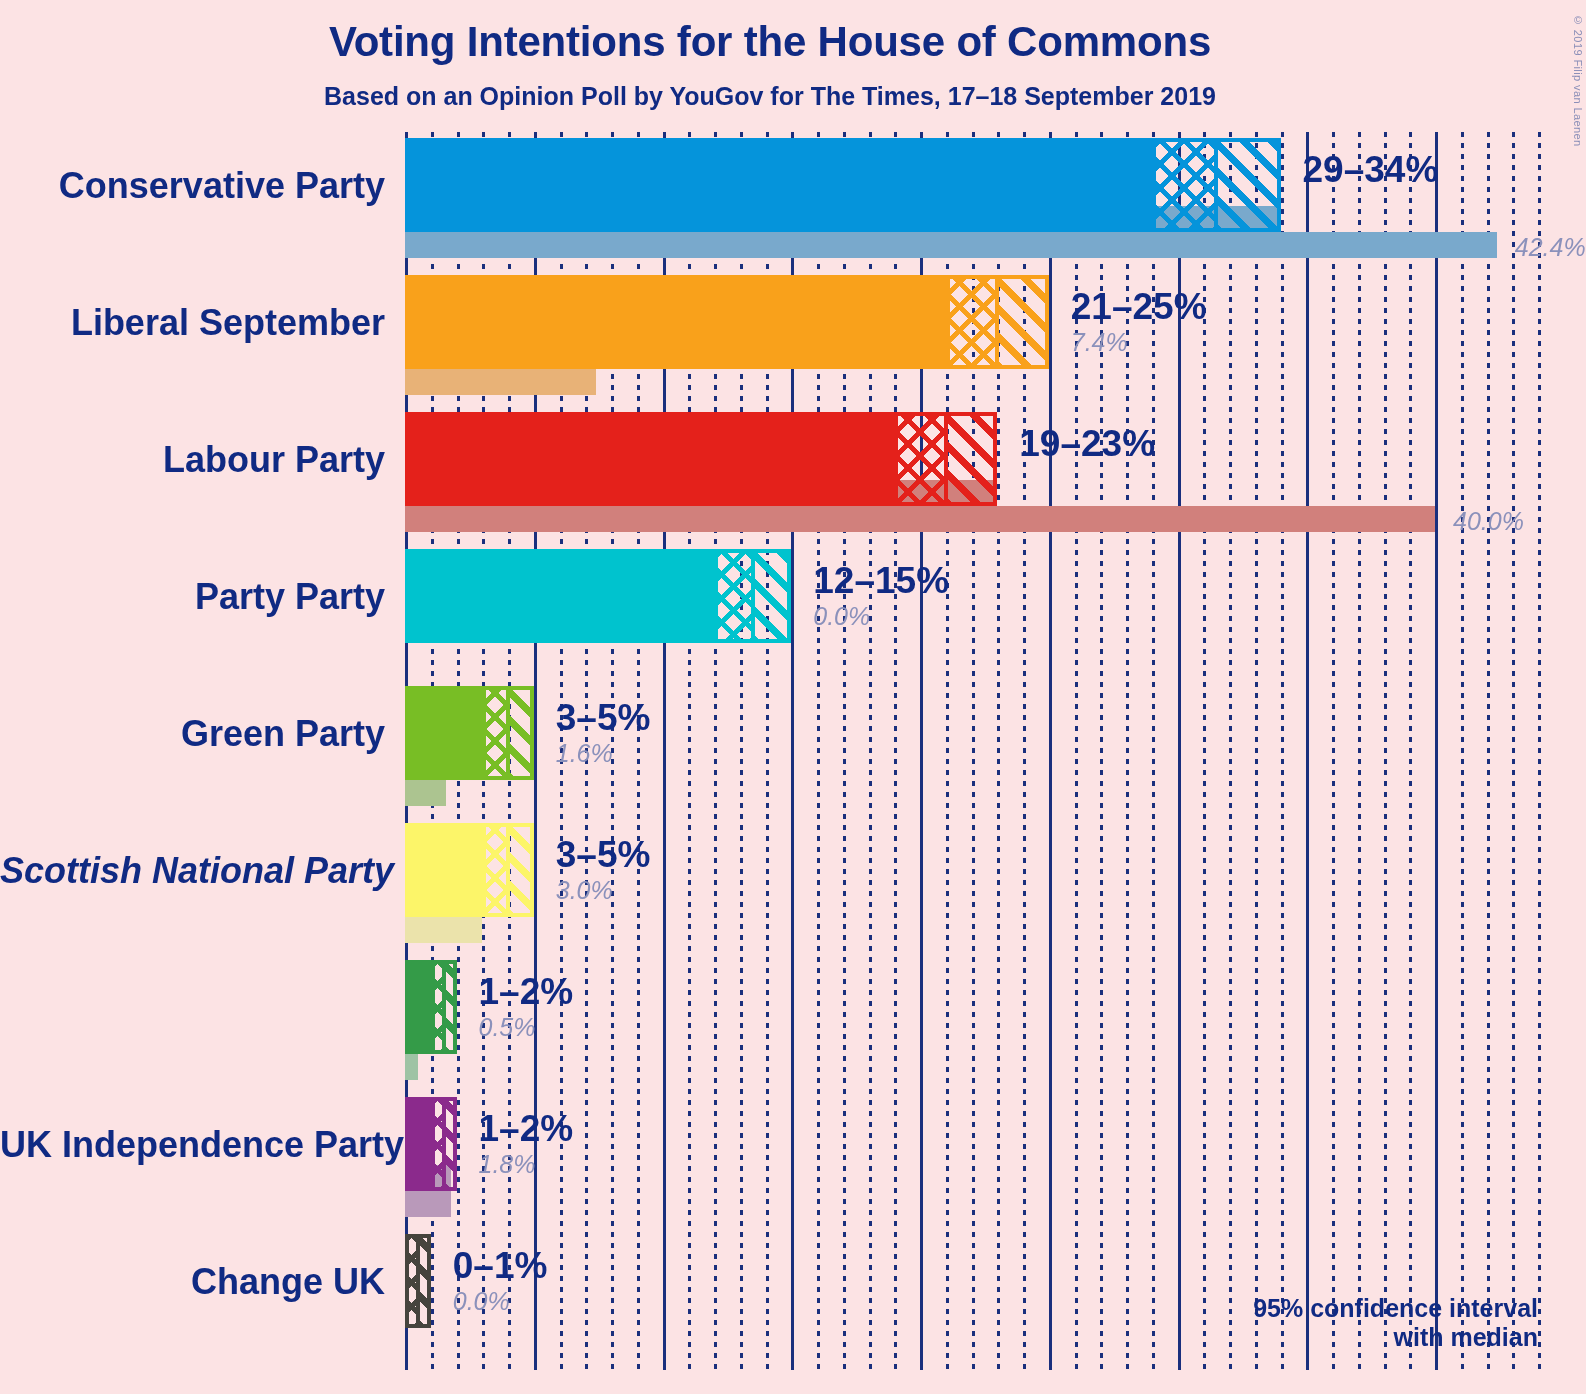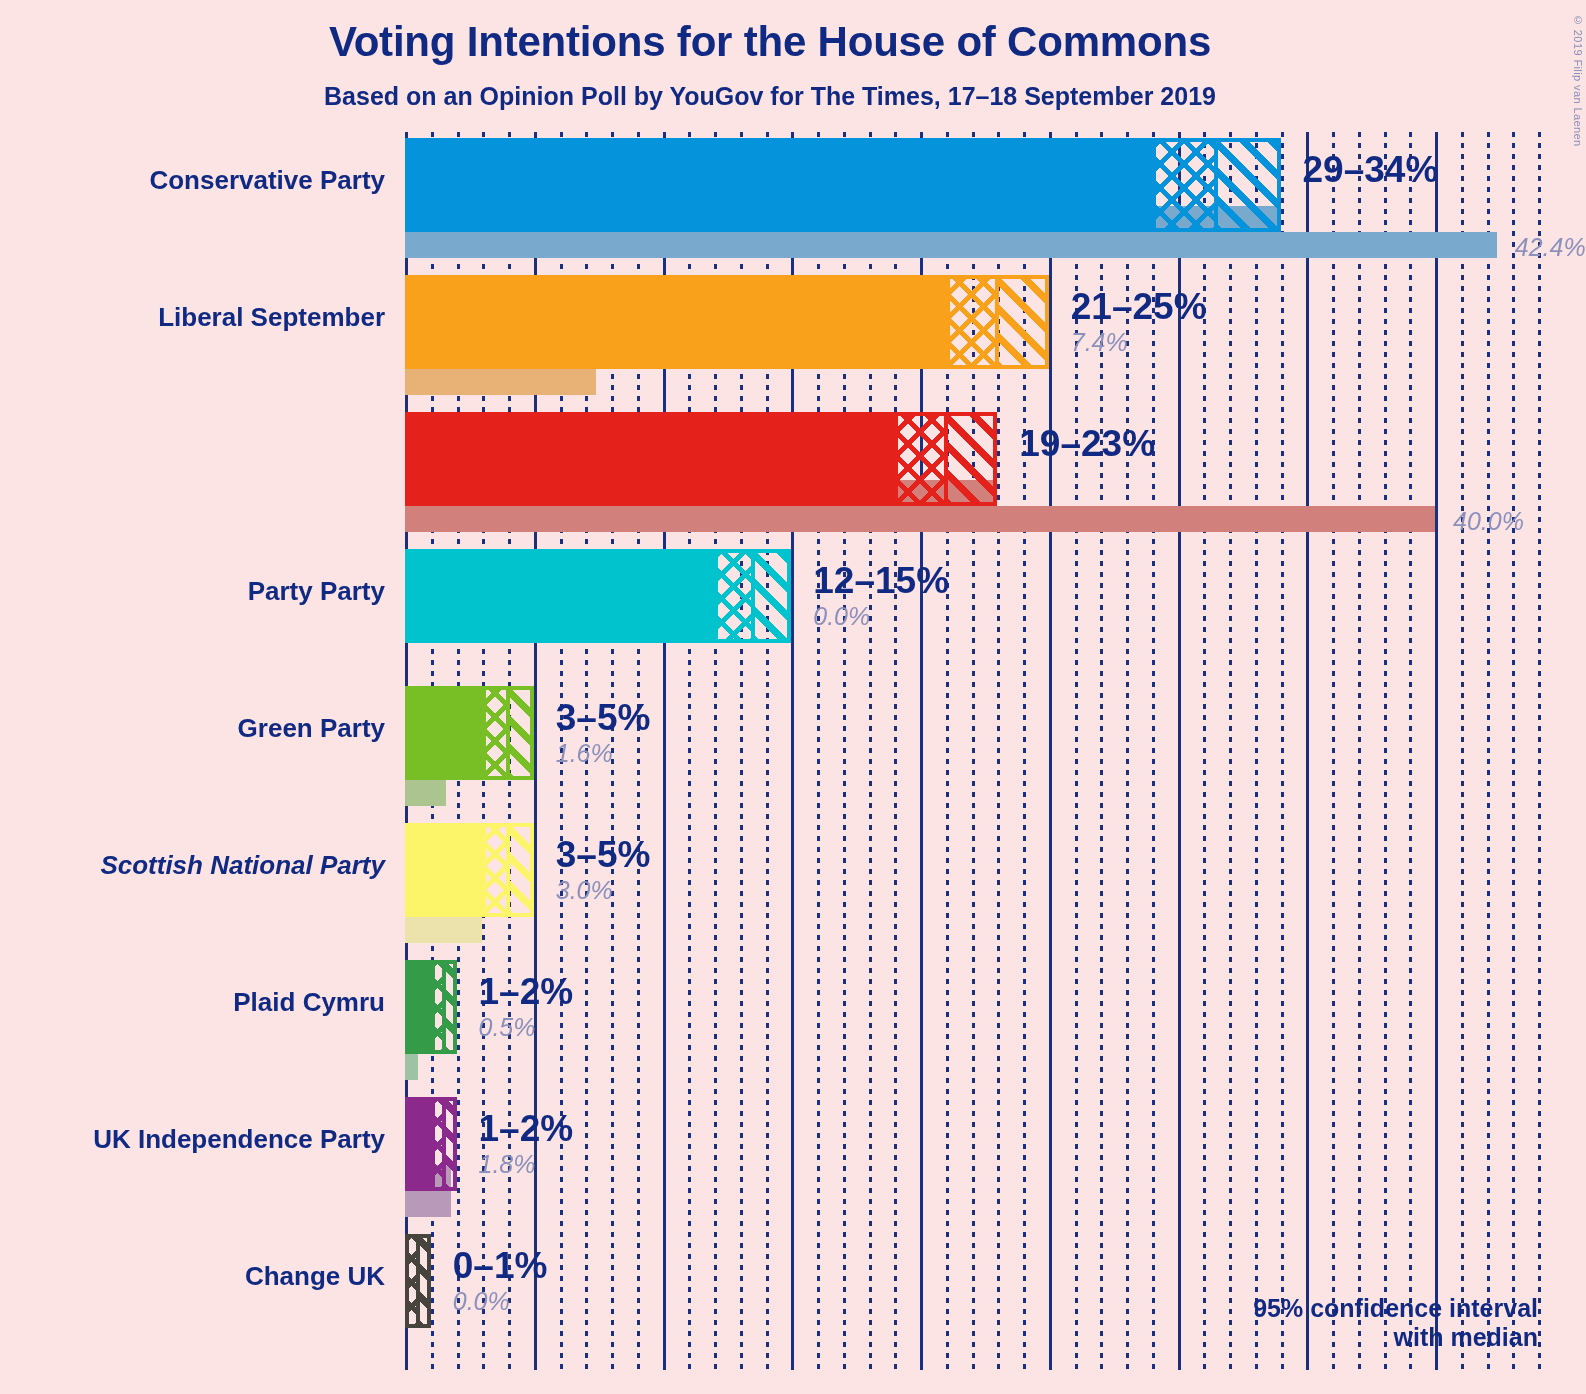--- a/index.html
+++ b/index.html
@@ -98,21 +98,21 @@
   .row {
     position: absolute;
     left: 0;
     width: 1586px;
   }
   .party-label {
     position: absolute;
     left: 0;
     width: 385px;
     text-align: right;
-    font-size: 26px;
+    font-size: 36px;
     font-weight: bold;
     color: #102a83;
     white-space: nowrap;
   }
   .bar-wrap {
     position: absolute;
     left: 405px;
     top: 0;
   }
   .bar-main {
@@ -296,20 +296,21 @@
             <div class="hatch-cross" style="left: 540.75px; width: 51.5px; background-image: repeating-linear-gradient(45deg, rgb(249, 161, 27) 0px, rgb(249, 161, 27) 5px, rgba(0, 0, 0, 0) 5px, rgba(0, 0, 0, 0) 17px), repeating-linear-gradient(-45deg, rgb(249, 161, 27) 0px, rgb(249, 161, 27) 5px, rgba(0, 0, 0, 0) 5px, rgba(0, 0, 0, 0) 17px);"></div>
             <div class="hatch-diag" style="left: 592.25px; width: 51.5px; background-image: repeating-linear-gradient(45deg, rgb(249, 161, 27) 0px, rgb(249, 161, 27) 7px, rgba(0, 0, 0, 0) 7px, rgba(0, 0, 0, 0) 20px);"></div>
             <div style="position: absolute; left: 590.25px; top: 0px; width: 4px; height: 100%; background: rgb(249, 161, 27);"></div>
             <div class="bar-outline" style="left: 540.75px; width: 103px; border-color: rgb(249, 161, 27);"></div>
           </div>
         </div>
         <div class="val-ci" style="left: 1070.75px; top: 11px;">21–25%</div>
         <div class="val-last" style="left: 1070.75px; top: 53px;">7.4%</div>
       </div>
       <div class="row" style="top: 412px; height: 120px;">
+        <div class="party-label" style="top: 27px;">Labour Party</div>
         <div class="bar-wrap">
           <div class="bar-last" style="width: 1030px; background: rgb(209, 128, 124);"></div>
           <div style="position: absolute; left: 0px; top: 68px; height: 26px; width: 592.25px; background: rgb(209, 128, 124); z-index: 0;"></div>
           <div class="bar-main" style="width: 592.25px; z-index: 1;">
             <div class="bar-solid" style="width: 489.25px; background: rgb(228, 33, 27);"></div>
             <div class="hatch-cross" style="left: 489.25px; width: 51.5px; background-image: repeating-linear-gradient(45deg, rgb(228, 33, 27) 0px, rgb(228, 33, 27) 5px, rgba(0, 0, 0, 0) 5px, rgba(0, 0, 0, 0) 17px), repeating-linear-gradient(-45deg, rgb(228, 33, 27) 0px, rgb(228, 33, 27) 5px, rgba(0, 0, 0, 0) 5px, rgba(0, 0, 0, 0) 17px);"></div>
             <div class="hatch-diag" style="left: 540.75px; width: 51.5px; background-image: repeating-linear-gradient(45deg, rgb(228, 33, 27) 0px, rgb(228, 33, 27) 7px, rgba(0, 0, 0, 0) 7px, rgba(0, 0, 0, 0) 20px);"></div>
             <div style="position: absolute; left: 538.75px; top: 0px; width: 4px; height: 100%; background: rgb(228, 33, 27);"></div>
             <div class="bar-outline" style="left: 489.25px; width: 103px; border-color: rgb(228, 33, 27);"></div>
           </div>
@@ -357,21 +358,20 @@
             <div class="hatch-cross" style="left: 77.25px; width: 25.75px; background-image: repeating-linear-gradient(45deg, rgb(252, 245, 105) 0px, rgb(252, 245, 105) 5px, rgba(0, 0, 0, 0) 5px, rgba(0, 0, 0, 0) 17px), repeating-linear-gradient(-45deg, rgb(252, 245, 105) 0px, rgb(252, 245, 105) 5px, rgba(0, 0, 0, 0) 5px, rgba(0, 0, 0, 0) 17px);"></div>
             <div class="hatch-diag" style="left: 103px; width: 25.75px; background-image: repeating-linear-gradient(45deg, rgb(252, 245, 105) 0px, rgb(252, 245, 105) 7px, rgba(0, 0, 0, 0) 7px, rgba(0, 0, 0, 0) 20px);"></div>
             <div style="position: absolute; left: 101px; top: 0px; width: 4px; height: 100%; background: rgb(252, 245, 105);"></div>
             <div class="bar-outline" style="left: 77.25px; width: 51.5px; border-color: rgb(252, 245, 105);"></div>
           </div>
         </div>
         <div class="val-ci" style="left: 555.75px; top: 11px;">3–5%</div>
         <div class="val-last" style="left: 555.75px; top: 53px;">3.0%</div>
       </div>
       <div class="row" style="top: 960px; height: 120px;">
-        <div class="party-label" style="top: 27px;">Plaid Cymru</div>
         <div class="bar-wrap">
           <div class="bar-last" style="width: 12.875px; background: rgb(158, 195, 164);"></div>
           <div style="position: absolute; left: 0px; top: 68px; height: 26px; width: 12.875px; background: rgb(158, 195, 164); z-index: 0;"></div>
           <div class="bar-main" style="width: 51.5px; z-index: 1;">
             <div class="bar-solid" style="width: 25.75px; background: rgb(52, 155, 72);"></div>
             <div class="hatch-cross" style="left: 25.75px; width: 12.875px; background-image: repeating-linear-gradient(45deg, rgb(52, 155, 72) 0px, rgb(52, 155, 72) 5px, rgba(0, 0, 0, 0) 5px, rgba(0, 0, 0, 0) 17px), repeating-linear-gradient(-45deg, rgb(52, 155, 72) 0px, rgb(52, 155, 72) 5px, rgba(0, 0, 0, 0) 5px, rgba(0, 0, 0, 0) 17px);"></div>
             <div class="hatch-diag" style="left: 38.625px; width: 12.875px; background-image: repeating-linear-gradient(45deg, rgb(52, 155, 72) 0px, rgb(52, 155, 72) 7px, rgba(0, 0, 0, 0) 7px, rgba(0, 0, 0, 0) 20px);"></div>
             <div style="position: absolute; left: 36.625px; top: 0px; width: 4px; height: 100%; background: rgb(52, 155, 72);"></div>
             <div class="bar-outline" style="left: 25.75px; width: 25.75px; border-color: rgb(52, 155, 72);"></div>
           </div>

